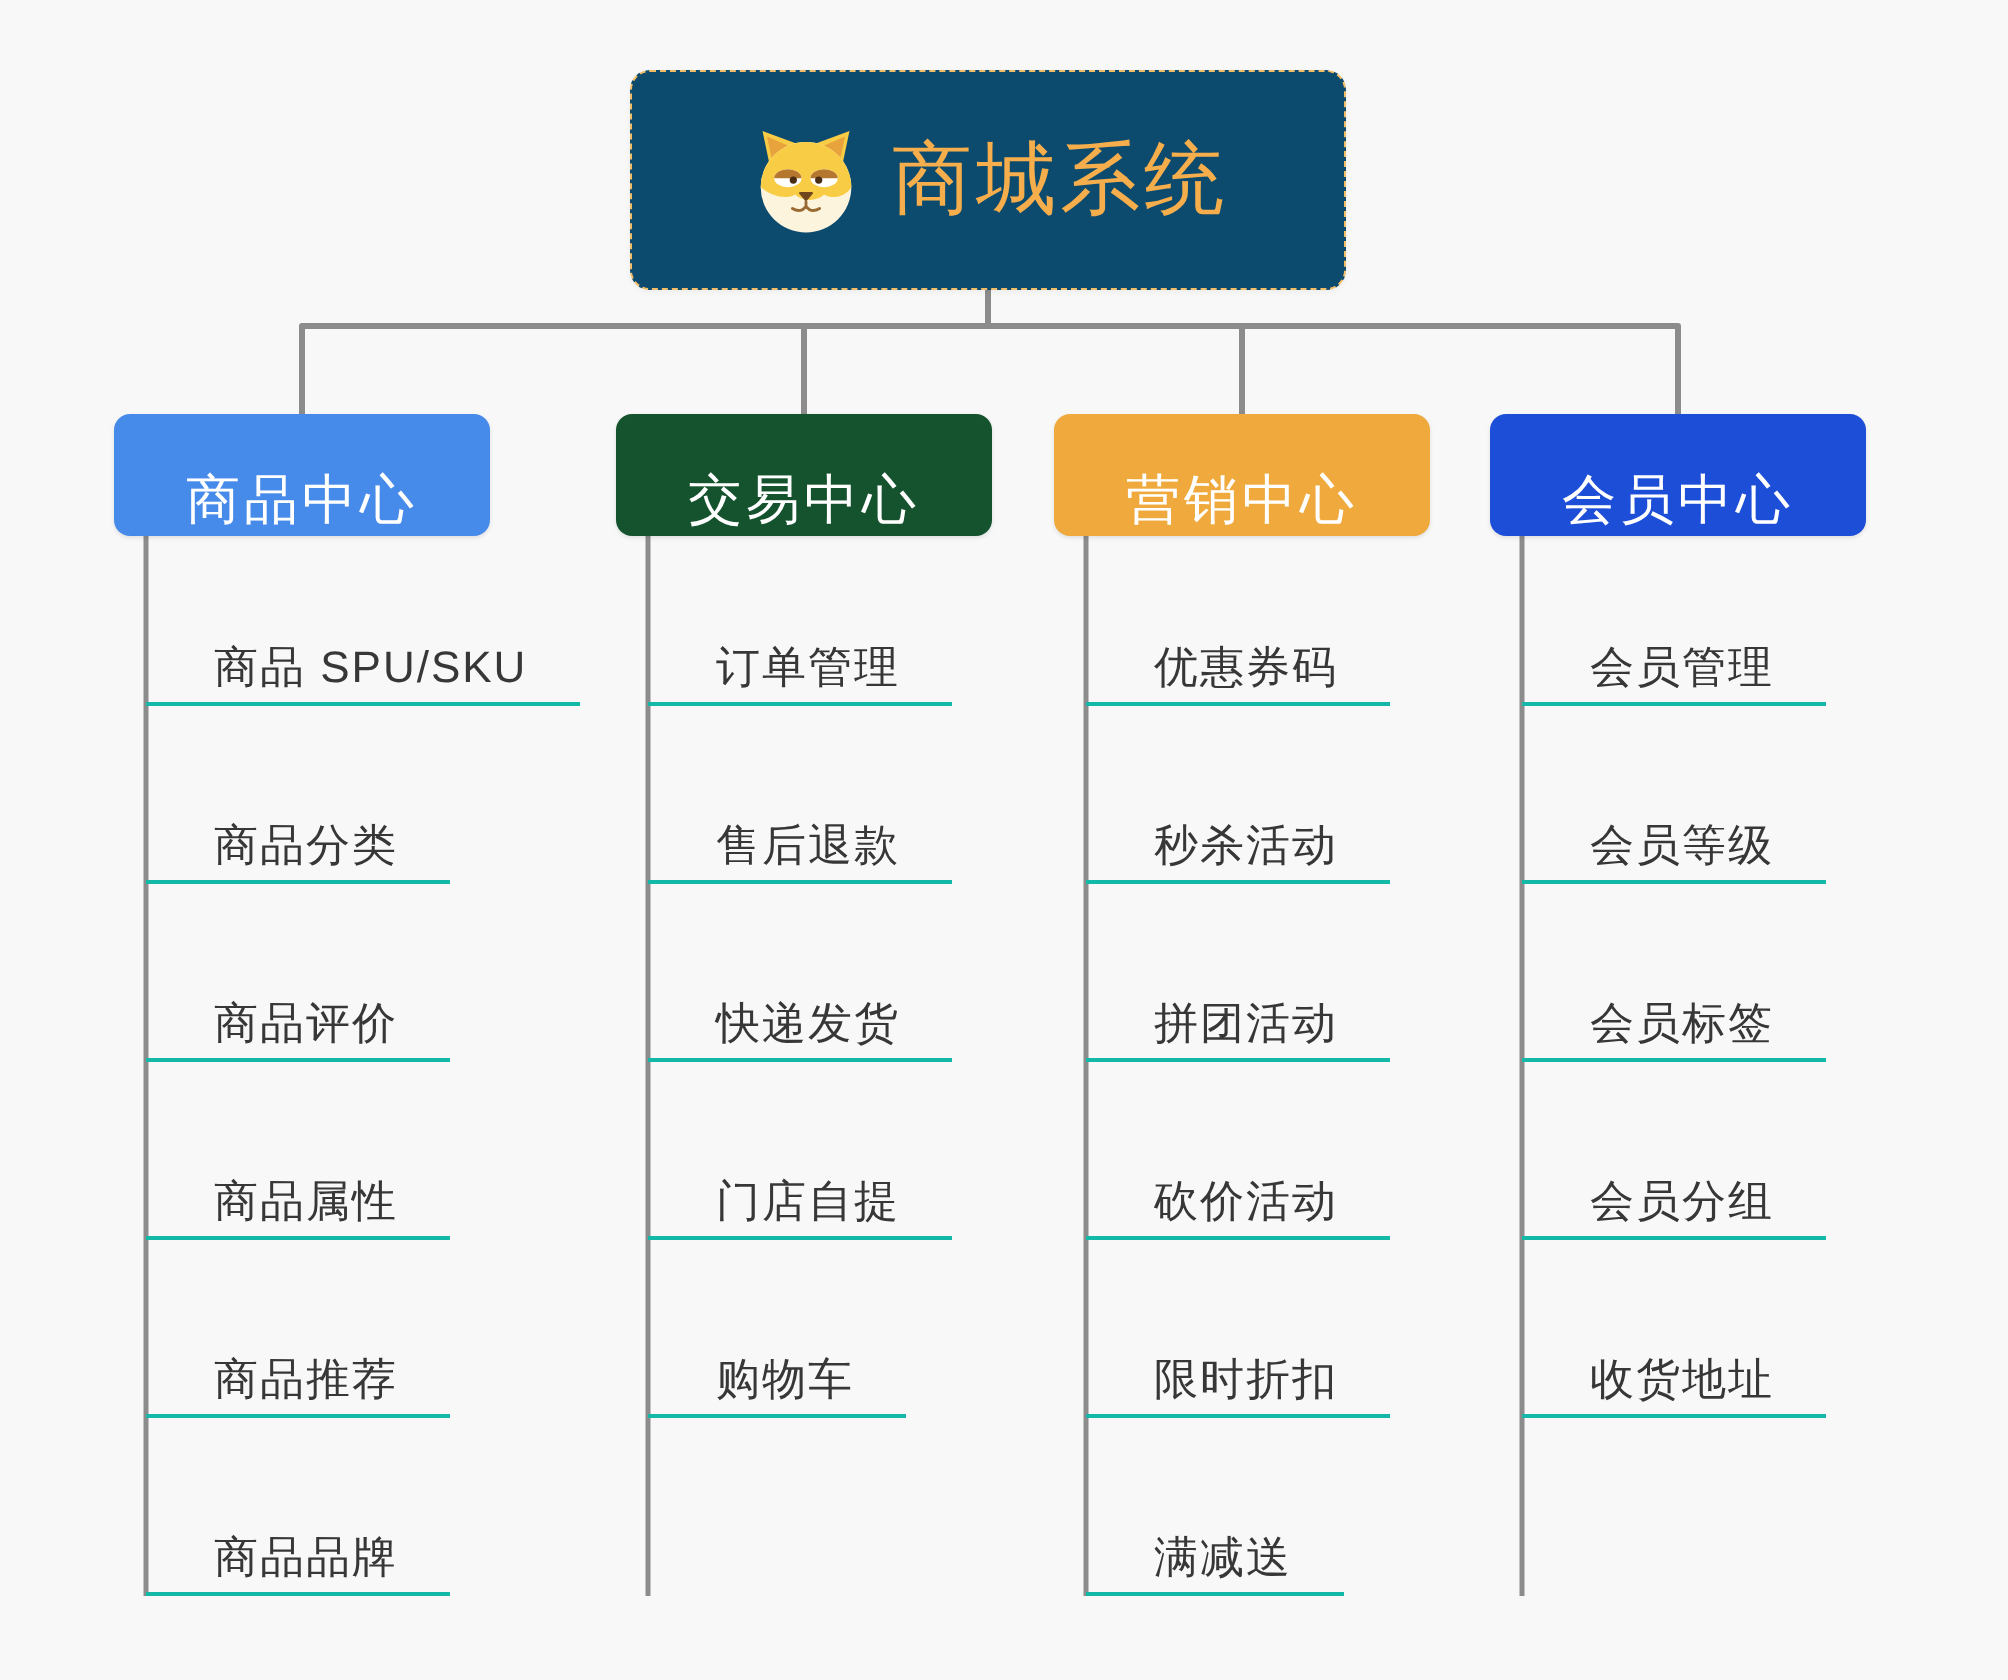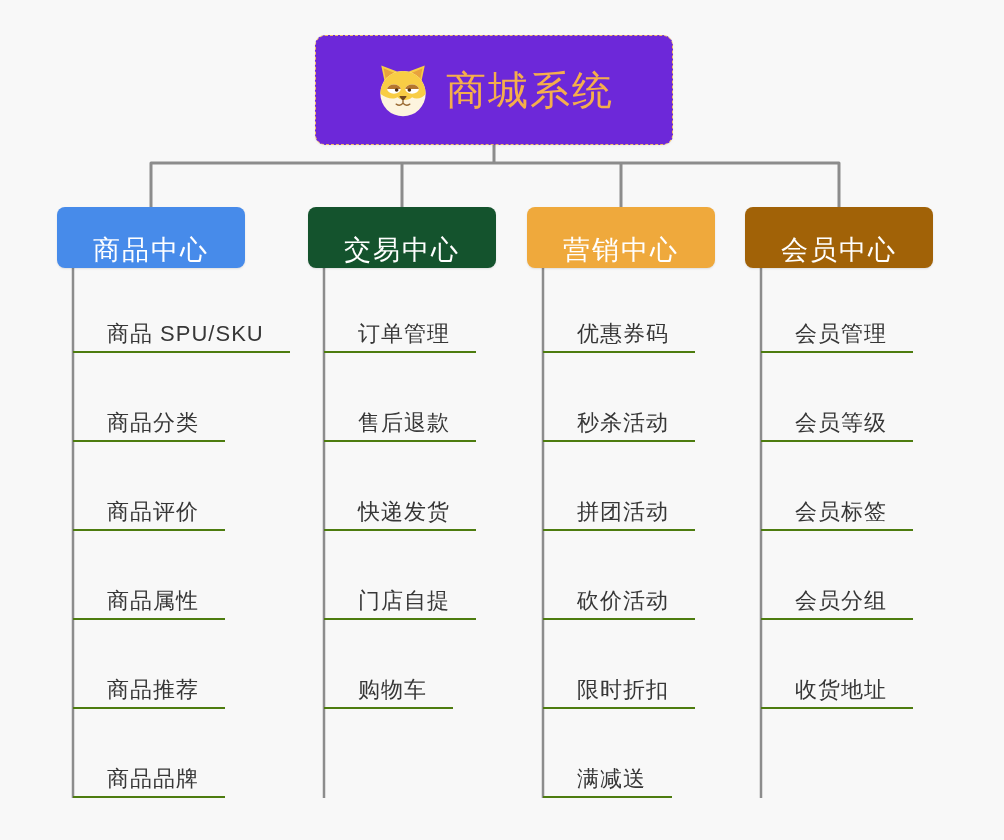--- a/index.html
+++ b/index.html
@@ -5,21 +5,21 @@
   html,body{margin:0;padding:0;}
   body{font-family:"Liberation Sans","DejaVu Sans",sans-serif;}
   .canvas{position:relative;width:1004px;height:840px;background:#F8F8F8;overflow:hidden;}
 
   
   .connectors{position:absolute;left:0;top:0;width:1004px;height:840px;pointer-events:none;}
 
   
   .root-node{
     position:absolute;left:315px;top:35px;width:358px;height:110px;
-    background:#6d28d9;border:1.5px dashed #F2BD66;border-radius:10px;
+    background:#0c4a6e;border:1.5px dashed #F2BD66;border-radius:10px;
     box-sizing:border-box;display:flex;align-items:center;justify-content:center;gap:14px;
     box-shadow:0 1px 3px rgba(0,0,0,0.05);
   }
   .root-title{font-size:40px;letter-spacing:2px;color:#F5AE4B;line-height:1;}
 
   
   .branch-node{
     position:absolute;top:207px;width:188px;height:61px;border-radius:8px;
     display:flex;align-items:flex-end;justify-content:center;
     color:#FFFFFF;font-size:27px;letter-spacing:2px;
@@ -28,21 +28,21 @@
   .node0{left:57px;} .node1{left:308px;} .node2{left:527px;} .node3{left:745px;}
 
   
   .col{position:absolute;top:264px;}
   .col0{left:73px;} .col1{left:324px;} .col2{left:543px;} .col3{left:761px;}
   .item{height:89px;display:flex;align-items:flex-end;}
   .item-label{
     display:inline-block;white-space:nowrap;
     font-size:22px;line-height:1;color:#373737;letter-spacing:1px;
     padding:0 26px 6px 34px;
-    border-bottom:2px solid #4d7c0f;
+    border-bottom:2px solid #14b8a6;
   }
 </style>
 </head>
 <body>
 
 <div class="canvas" style="background-color: rgb(248, 248, 248);">
 
   <svg class="connectors" viewBox="0 0 1004 840" xmlns="http://www.w3.org/2000/svg">
     <path d="M494 145 V163" fill="none" stroke-width="3" stroke="#8C8C8C"></path>
     <path d="M151 207 V163 H839 V207" fill="none" stroke-width="3" stroke-linejoin="round" stroke="#8C8C8C"></path>
@@ -82,21 +82,21 @@
 
   <div class="branch-node node0" style="background-color: rgb(71, 139, 234);">
     <span>商品中心</span>
   </div>
   <div class="branch-node node1" style="background-color: #14532d;">
     <span>交易中心</span>
   </div>
   <div class="branch-node node2" style="background-color: rgb(239, 169, 60);">
     <span>营销中心</span>
   </div>
-  <div class="branch-node node3" style="background-color: #a16207;">
+  <div class="branch-node node3" style="background-color: #1d4ed8;">
     <span>会员中心</span>
   </div>
 
   <div class="col col0">
     <div class="item">
       <span class="item-label">商品 SPU/SKU</span>
     </div>
     <div class="item">
       <span class="item-label">商品分类</span>
     </div>

